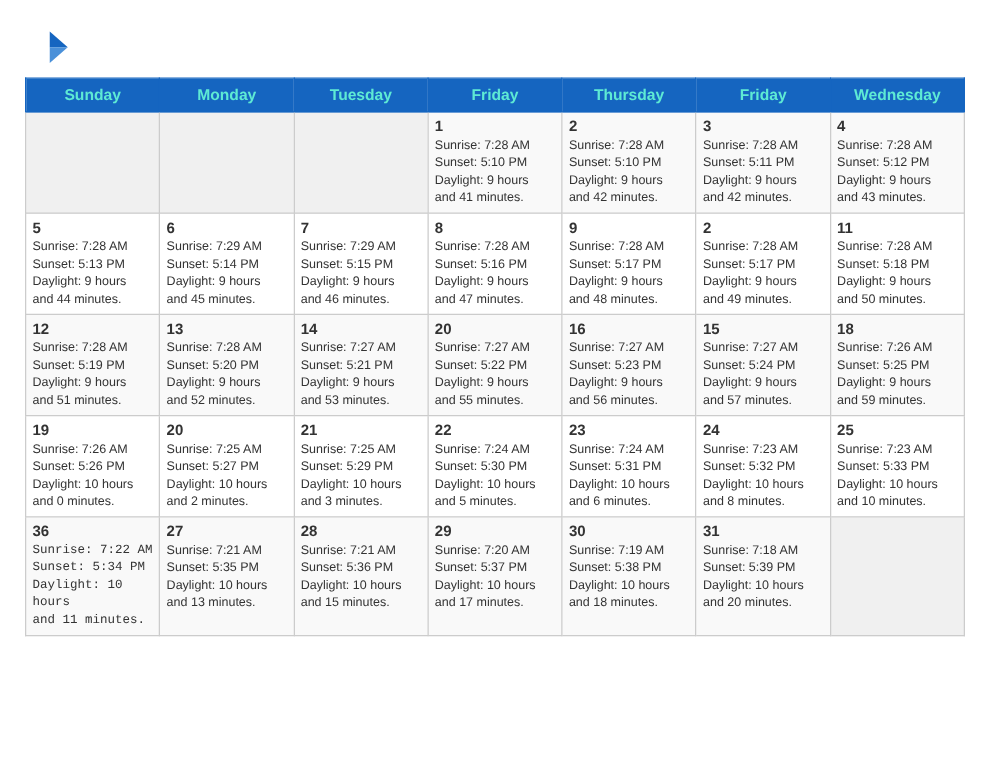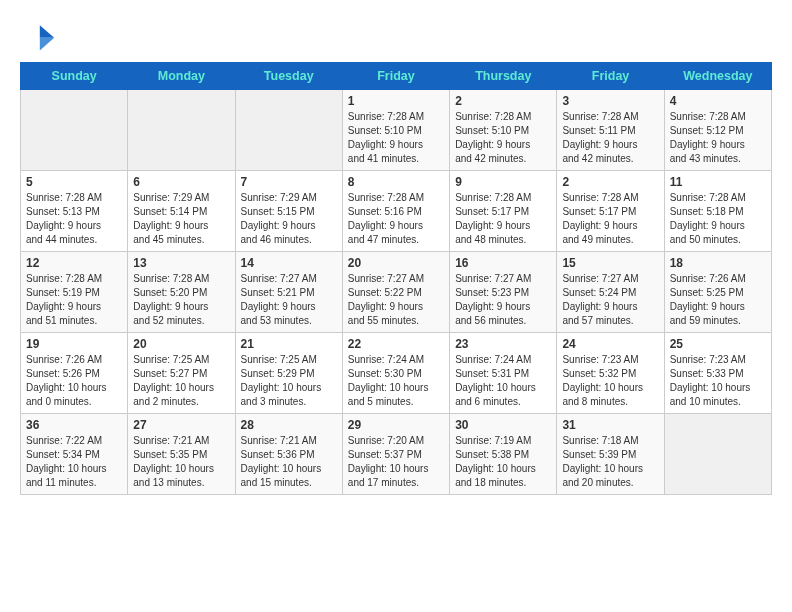--- a/index.html
+++ b/index.html
@@ -319,21 +319,21 @@
             <span class="day-num">25</span>
             <div class="day-info" style="white-space: pre-line;">Sunrise: 7:23 AM
 Sunset: 5:33 PM
 Daylight: 10 hours
 and 10 minutes.</div>
           </td>
         </tr>
         <tr>
           <td>
             <span class="day-num">36</span>
-            <div class="day-info" style="white-space: pre-line;">Sunrise: 7:22 AM
+            <div class="day-info" style="white-space: pre-line; font-family: Liberation Mono, monospace;">Sunrise: 7:22 AM
 Sunset: 5:34 PM
 Daylight: 10 hours
 and 11 minutes.</div>
           </td>
           <td>
             <span class="day-num">27</span>
             <div class="day-info" style="white-space: pre-line;">Sunrise: 7:21 AM
 Sunset: 5:35 PM
 Daylight: 10 hours
 and 13 minutes.</div>

